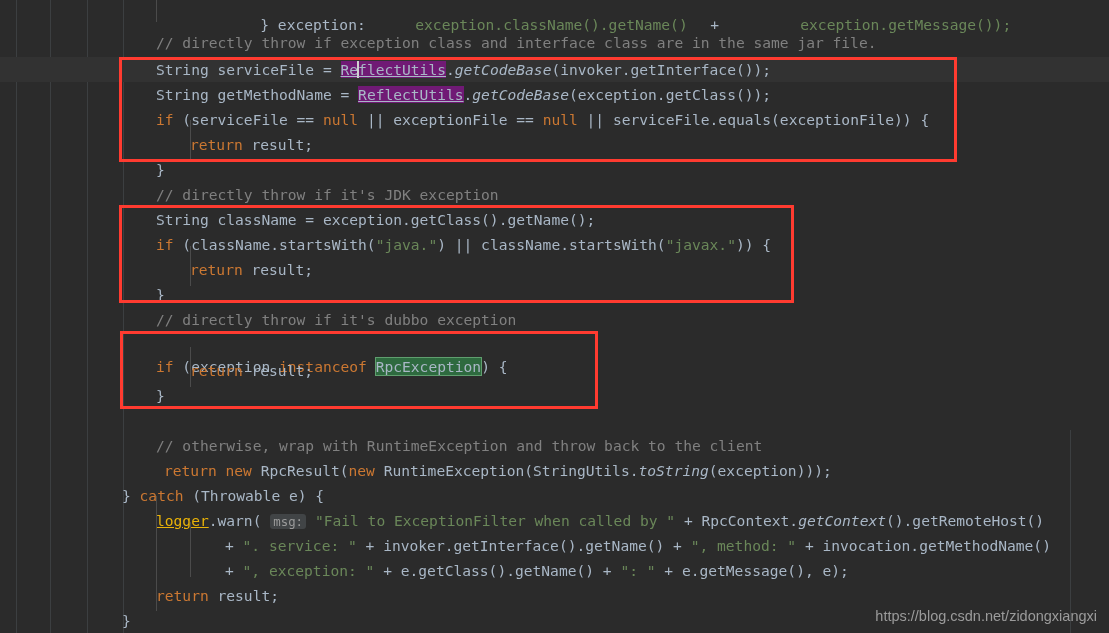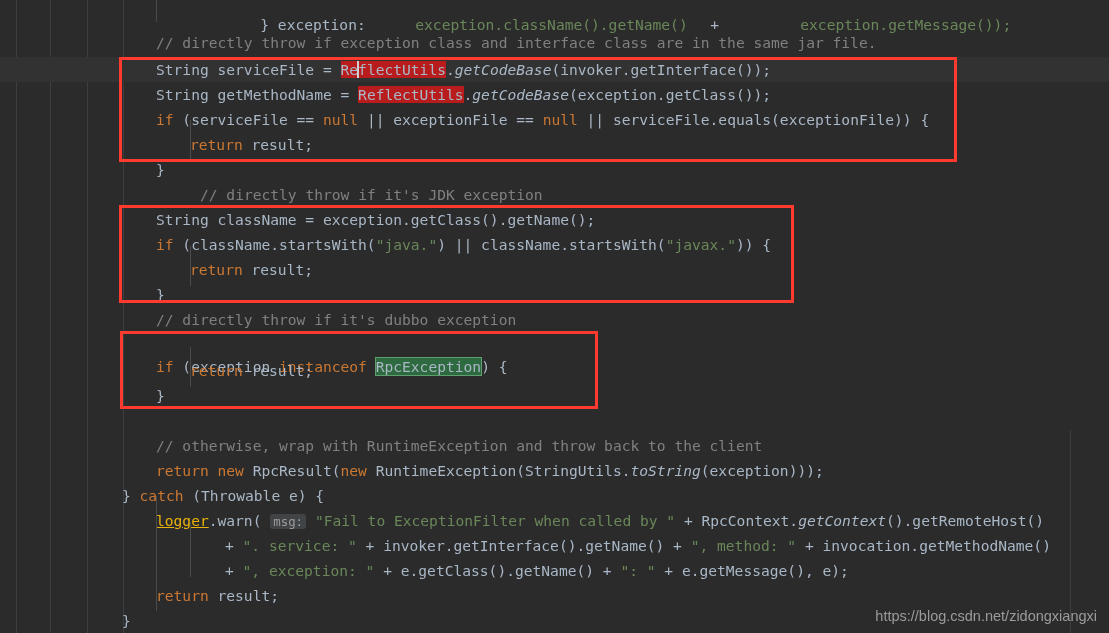--- a/index.html
+++ b/index.html
@@ -36,21 +36,21 @@
 
   
   .cmt  {color:#808080;}
   .kw   {color:#cc7832;}
   .txt  {color:#a9b7c6;}
   .str  {color:#6a8759;}
   .fld  {color:#eab308;text-decoration:underline;}
   .ita  {font-style:italic;}
 
   
-  .occ{background:#b91c1c;}
+  .occ{background:#701a75;text-decoration:underline;}
   
   .sel{background:#2e6a3f;outline:1px solid #5f9e6e;}
 
   
   .caret{display:inline-block;width:2px;height:17px;background:#d0d0d0;vertical-align:-3px;margin:0 -1px;}
 
   
   .phint{
     background:#414446;color:#9a9a9a;border-radius:3px;
     padding:0 3px;font-size:12.4px;font-style:normal;
@@ -123,21 +123,21 @@
       <span class="ltext" style="left:190px;"><span class="kw">return</span><span class="txt"> result;</span></span>
     </div>
 
     
     <div class="line" style="top:158px;">
       <span class="ltext" style="left:156px;"><span class="txt">}</span></span>
     </div>
 
     
     <div class="line" style="top:183px;">
-      <span class="ltext" style="left:156px;margin-left:44px;"><span class="cmt">// directly throw if it's JDK exception</span></span>
+      <span class="ltext" style="left:156px;"><span class="cmt">// directly throw if it's JDK exception</span></span>
     </div>
 
     
     <div class="line" style="top:208px;">
       <span class="ltext" style="left:156px;"><span class="txt">String className = exception.getClass().getName();</span></span>
     </div>
 
     
     <div class="line" style="top:233px;">
       <span class="ltext" style="left:156px;"><span class="kw">if</span><span class="txt"> (className.startsWith(</span><span class="str">"java."</span><span class="txt">) || className.startsWith(</span><span class="str">"javax."</span><span class="txt">)) {</span></span>
@@ -173,21 +173,21 @@
       <span class="ltext" style="left:156px;"><span class="txt">}</span></span>
     </div>
 
     
     <div class="line" style="top:434px;">
       <span class="ltext" style="left:156px;"><span class="cmt">// otherwise, wrap with RuntimeException and throw back to the client</span></span>
     </div>
 
     
     <div class="line" style="top:459px;">
-      <span class="ltext" style="left:156px;text-align:right;"><span class="kw">return</span><span class="txt"> </span><span class="kw">new</span><span class="txt"> RpcResult(</span><span class="kw">new</span><span class="txt"> RuntimeException(StringUtils.</span><span class="ita">toString</span><span class="txt">(exception)));</span></span>
+      <span class="ltext" style="left:164px;text-align:right;"><span class="kw">return</span><span class="txt"> </span><span class="kw">new</span><span class="txt"> RpcResult(</span><span class="kw">new</span><span class="txt"> RuntimeException(StringUtils.</span><span class="ita">toString</span><span class="txt">(exception)));</span></span>
     </div>
 
     
     <div class="line" style="top:484px;">
       <span class="ltext" style="left:122px;"><span class="txt">} </span><span class="kw">catch</span><span class="txt"> (Throwable e) {</span></span>
     </div>
 
     
     <div class="line" style="top:509px;">
       <span class="ltext" style="left:156px;"><span class="fld">logger</span><span class="txt">.warn( </span><span class="phint">msg:</span><span class="txt"> </span><span class="str">"Fail to ExceptionFilter when called by "</span><span class="txt"> + RpcContext.</span><span class="ita">getContext</span><span class="txt">().getRemoteHost()</span></span>

